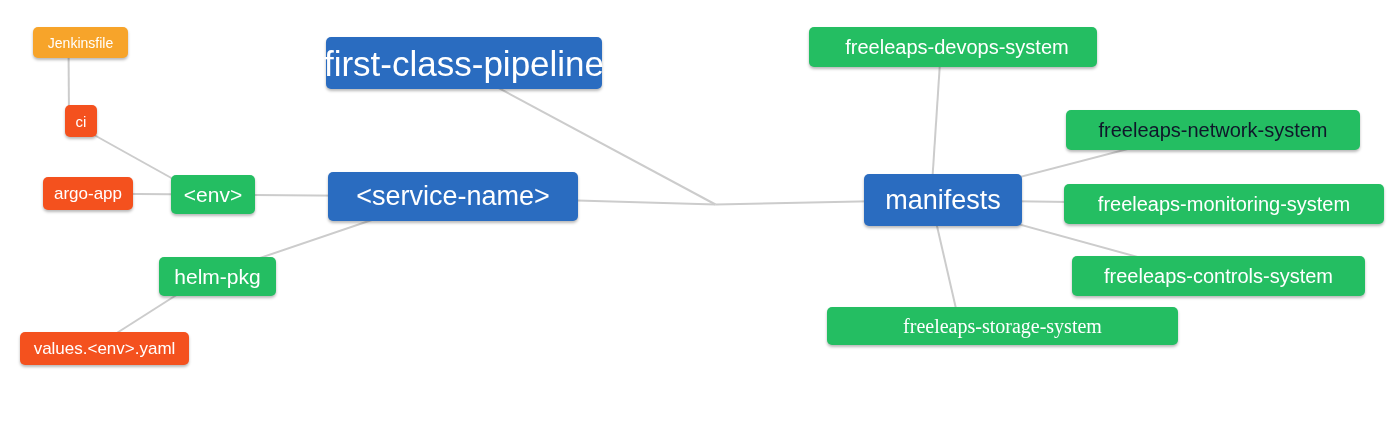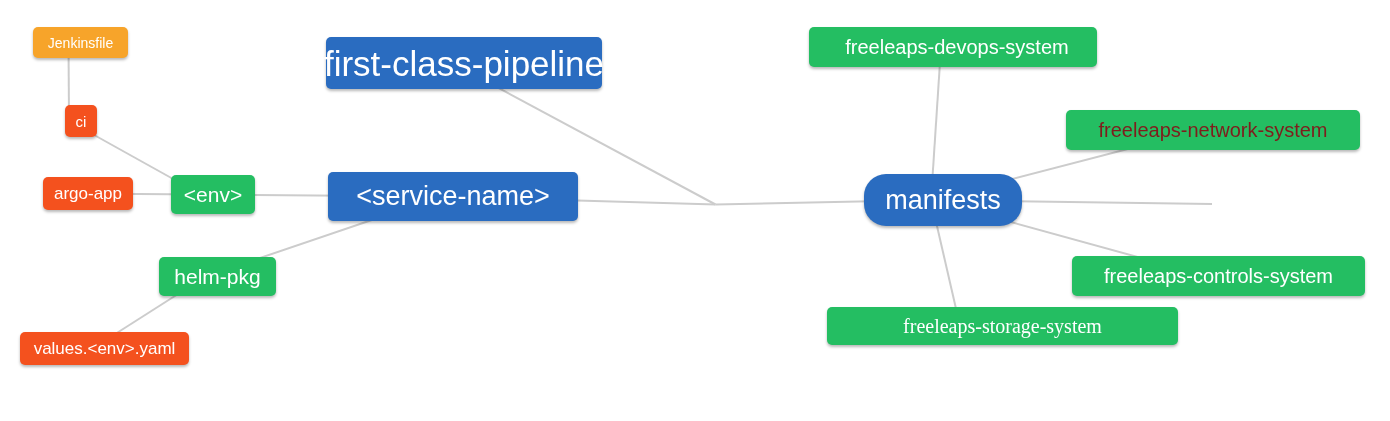--- a/index.html
+++ b/index.html
@@ -68,19 +68,20 @@
     </svg>
   <div id="nodes-layer">
       <div class="node" style="left: 21px; top: 27px; width: 95px; height: 31px; font-size: 14px; background: rgb(247, 164, 42); color: rgb(255, 255, 255);">Jenkinsfile</div>
       <div class="node" style="left: 53px; top: 105px; width: 32px; height: 32px; font-size: 15px; background: rgb(244, 81, 30); color: rgb(255, 255, 255);">ci</div>
       <div class="node" style="left: 31px; top: 177px; width: 90px; height: 33px; font-size: 17px; background: rgb(244, 81, 30); color: rgb(255, 255, 255);">argo-app</div>
       <div class="node" style="left: 159px; top: 175px; width: 84px; height: 39px; font-size: 21px; background: rgb(36, 190, 98); color: rgb(255, 255, 255);">&lt;env&gt;</div>
       <div class="node" style="left: 147px; top: 257px; width: 117px; height: 39px; font-size: 21px; background: rgb(36, 190, 98); color: rgb(255, 255, 255);">helm-pkg</div>
       <div class="node" style="left: 8px; top: 332px; width: 169px; height: 33px; font-size: 17px; background: rgb(244, 81, 30); color: rgb(255, 255, 255);">values.&lt;env&gt;.yaml</div>
       <div class="node" style="left: 314px; top: 37px; width: 276px; height: 52px; font-size: 35px; background: rgb(42, 108, 192); color: rgb(255, 255, 255);">first-class-pipeline</div>
       <div class="node" style="left: 316px; top: 172px; width: 250px; height: 49px; font-size: 27px; background: rgb(42, 108, 192); color: rgb(255, 255, 255);">&lt;service-name&gt;</div>
-      <div class="node" style="left: 852px; top: 174px; width: 158px; height: 52px; font-size: 27px; background: rgb(42, 108, 192); color: rgb(255, 255, 255); border-radius: 22px;">manifests</div>
+      <div class="node" style="left: 852px; top: 174px; width: 158px; height: 52px; font-size: 27px; background: rgb(42, 108, 192); color: rgb(255, 255, 255);">manifests</div>
       <div class="node" style="left: 797px; top: 27px; width: 288px; height: 40px; font-size: 20px; background: rgb(36, 190, 98); color: rgb(255, 255, 255); padding-left: 8px;">freeleaps-devops-system</div>
-      <div class="node" style="left: 1054px; top: 110px; width: 294px; height: 40px; font-size: 20px; background: rgb(36, 190, 98); color: #7f1d1d;">freeleaps-network-system</div>
+      <div class="node" style="left: 1054px; top: 110px; width: 294px; height: 40px; font-size: 20px; background: rgb(36, 190, 98); color: #0f172a;">freeleaps-network-system</div>
+      <div class="node" style="left: 1052px; top: 184px; width: 320px; height: 40px; font-size: 20px; background: rgb(36, 190, 98); color: rgb(255, 255, 255);">freeleaps-monitoring-system</div>
       <div class="node" style="left: 1060px; top: 256px; width: 293px; height: 40px; font-size: 20px; background: rgb(36, 190, 98); color: rgb(255, 255, 255);">freeleaps-controls-system</div>
       <div class="node" style="left: 815px; top: 307px; width: 351px; height: 38px; font-size: 20px; background: rgb(36, 190, 98); color: rgb(255, 255, 255); font-family: Liberation Serif, serif;">freeleaps-storage-system</div>
     </div>
 </div>
 
 </body></html>

